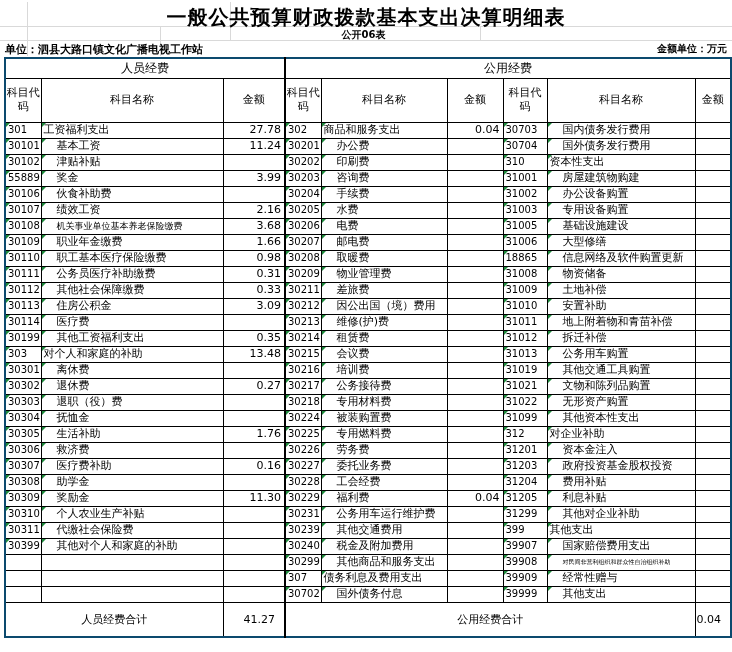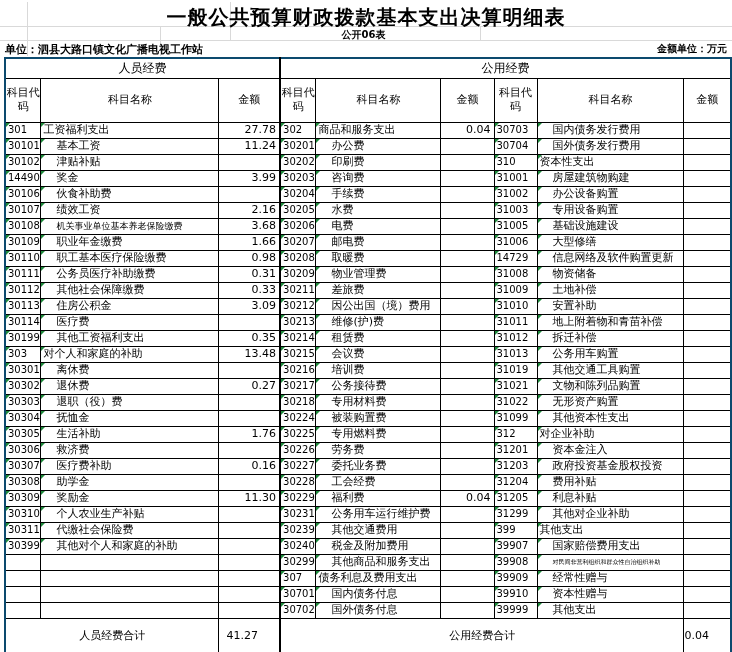--- a/index.html
+++ b/index.html
@@ -28,21 +28,21 @@
   td.name { padding-left:2px; }
   td.name.sub { padding-left:15px; }
   td.name.shrink { font-size:9px; }
   td.name.small { font-size:6px; }
   td.amt { text-align:right; padding-right:3px; }
   td.secdiv, th.secdiv { border-left:2px solid #000;margin-left:32px; }
   td.tri::before { content:""; position:absolute; top:0; left:0;
                    border-top:4px solid #1e8a3c; border-right:4px solid transparent; }
   tfoot tr { height:35px; }
   tfoot td { font-size:11px; text-align:center; vertical-align:middle; }
-  tfoot td.amt { text-align:right; padding-right:21px; }
+  tfoot td.amt { text-align:right; padding-right:9px; }
   .note { position:absolute; top:622px; left:5px; font-size:11px; font-weight:bold;margin-top:40px; }
 </style>
 </head>
 <body>
 
 <div class="page">
   <div class="hline" style="top:26px"></div>
   <div class="hline" style="top:40px"></div>
   <div class="vline" style="left:27px; top:2px; height:54px"></div>
   <div class="vline" style="left:160px; top:26px; height:30px"></div>
@@ -113,21 +113,21 @@
           <td class="name sub tri">津贴补贴</td>
           <td class="amt"></td>
           <td class="code tri secdiv">30202</td>
           <td class="name sub tri">印刷费</td>
           <td class="amt"></td>
           <td class="code tri">310</td>
           <td class="name top tri">资本性支出</td>
           <td class="amt"></td>
         </tr>
         <tr>
-          <td class="code tri">14490</td>
+          <td class="code tri">55889</td>
           <td class="name sub tri">奖金</td>
           <td class="amt">3.99</td>
           <td class="code tri secdiv">30203</td>
           <td class="name sub tri">咨询费</td>
           <td class="amt"></td>
           <td class="code tri">31001</td>
           <td class="name sub tri">房屋建筑物购建</td>
           <td class="amt"></td>
         </tr>
         <tr>
@@ -174,21 +174,21 @@
           <td class="name sub tri">大型修缮</td>
           <td class="amt"></td>
         </tr>
         <tr>
           <td class="code tri">30110</td>
           <td class="name sub tri">职工基本医疗保险缴费</td>
           <td class="amt">0.98</td>
           <td class="code tri secdiv">30208</td>
           <td class="name sub tri">取暖费</td>
           <td class="amt"></td>
-          <td class="code tri">14729</td>
+          <td class="code tri">18865</td>
           <td class="name sub tri">信息网络及软件购置更新</td>
           <td class="amt"></td>
         </tr>
         <tr>
           <td class="code tri">30111</td>
           <td class="name sub tri">公务员医疗补助缴费</td>
           <td class="amt">0.31</td>
           <td class="code tri secdiv">30209</td>
           <td class="name sub tri">物业管理费</td>
           <td class="amt"></td>
@@ -396,31 +396,20 @@
         </tr>
         <tr>
           <td class="code"></td>
           <td class="name sub"></td>
           <td class="amt"></td>
           <td class="code tri secdiv">307</td>
           <td class="name top tri">债务利息及费用支出</td>
           <td class="amt"></td>
           <td class="code tri">39909</td>
           <td class="name sub tri">经常性赠与</td>
-          <td class="amt"></td>
-        </tr>
-        <tr>
-          <td class="code"></td>
-          <td class="name sub"></td>
-          <td class="amt"></td>
-          <td class="code tri secdiv">30701</td>
-          <td class="name sub tri">国内债务付息</td>
-          <td class="amt"></td>
-          <td class="code tri">39910</td>
-          <td class="name sub tri">资本性赠与</td>
           <td class="amt"></td>
         </tr>
         <tr>
           <td class="code"></td>
           <td class="name sub"></td>
           <td class="amt"></td>
           <td class="code tri secdiv">30702</td>
           <td class="name sub tri">国外债务付息</td>
           <td class="amt"></td>
           <td class="code tri">39999</td>

